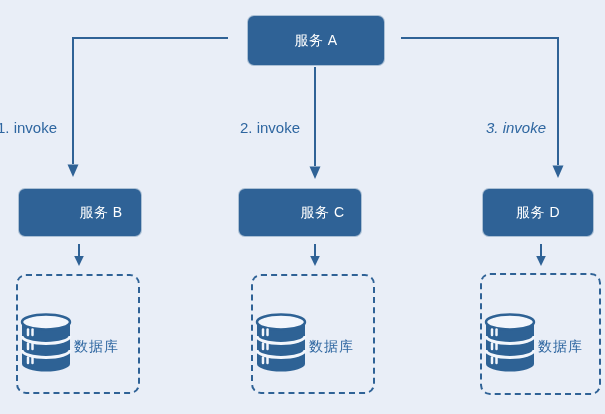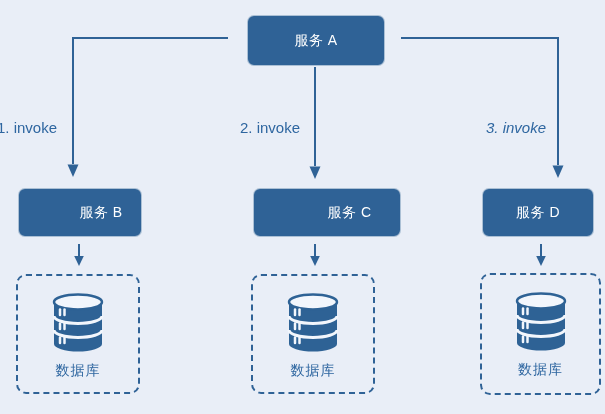--- a/index.html
+++ b/index.html
@@ -31,38 +31,38 @@
     border:1px solid var(--node-border);
     border-radius:7px;
     color:var(--node-text);
     font-size:14px;
     display:flex;align-items:center;justify-content:center;
     letter-spacing:0.5px;
     box-sizing:border-box;
   }
   .node-a{left:247px;top:15px;width:138px;height:51px;}
   .node-b{left:18px;top:188px;width:124px;height:49px;padding-left:42px;}
-  .node-c{left:253px;top:188px;width:148px;height:49px;padding-left:45px;}
+  .node-c{left:238px;top:188px;width:124px;height:49px;padding-left:45px;}
   .node-d{left:482px;top:188px;width:112px;height:49px;}
   .invoke{
     position:absolute;
     top:119px;
     font-size:15px;
     color:var(--invoke-text);
     white-space:nowrap;
   }
   .invoke-1{left:-3px;}
   .invoke-2{left:240px;text-align:right;}
   .invoke-3{left:486px;font-style:italic;}
   .dbbox{
     position:absolute;
     border:2.5px dashed var(--line);
     border-radius:10px;
     box-sizing:border-box;
-    display:flex;flex-direction:column;align-items:center;
+    display:flex;flex-direction:row;align-items:center;
     padding-top:17px;
   }
   .db-l{left:16px;top:274px;width:124px;height:120px;}
   .db-m{left:251px;top:274px;width:124px;height:120px;}
   .db-r{left:480px;top:273px;width:121px;height:122px;}
   .dbicon{display:block;}
   .dblabel{
     margin-top:9px;
     font-size:14px;
     color:var(--db-text);

